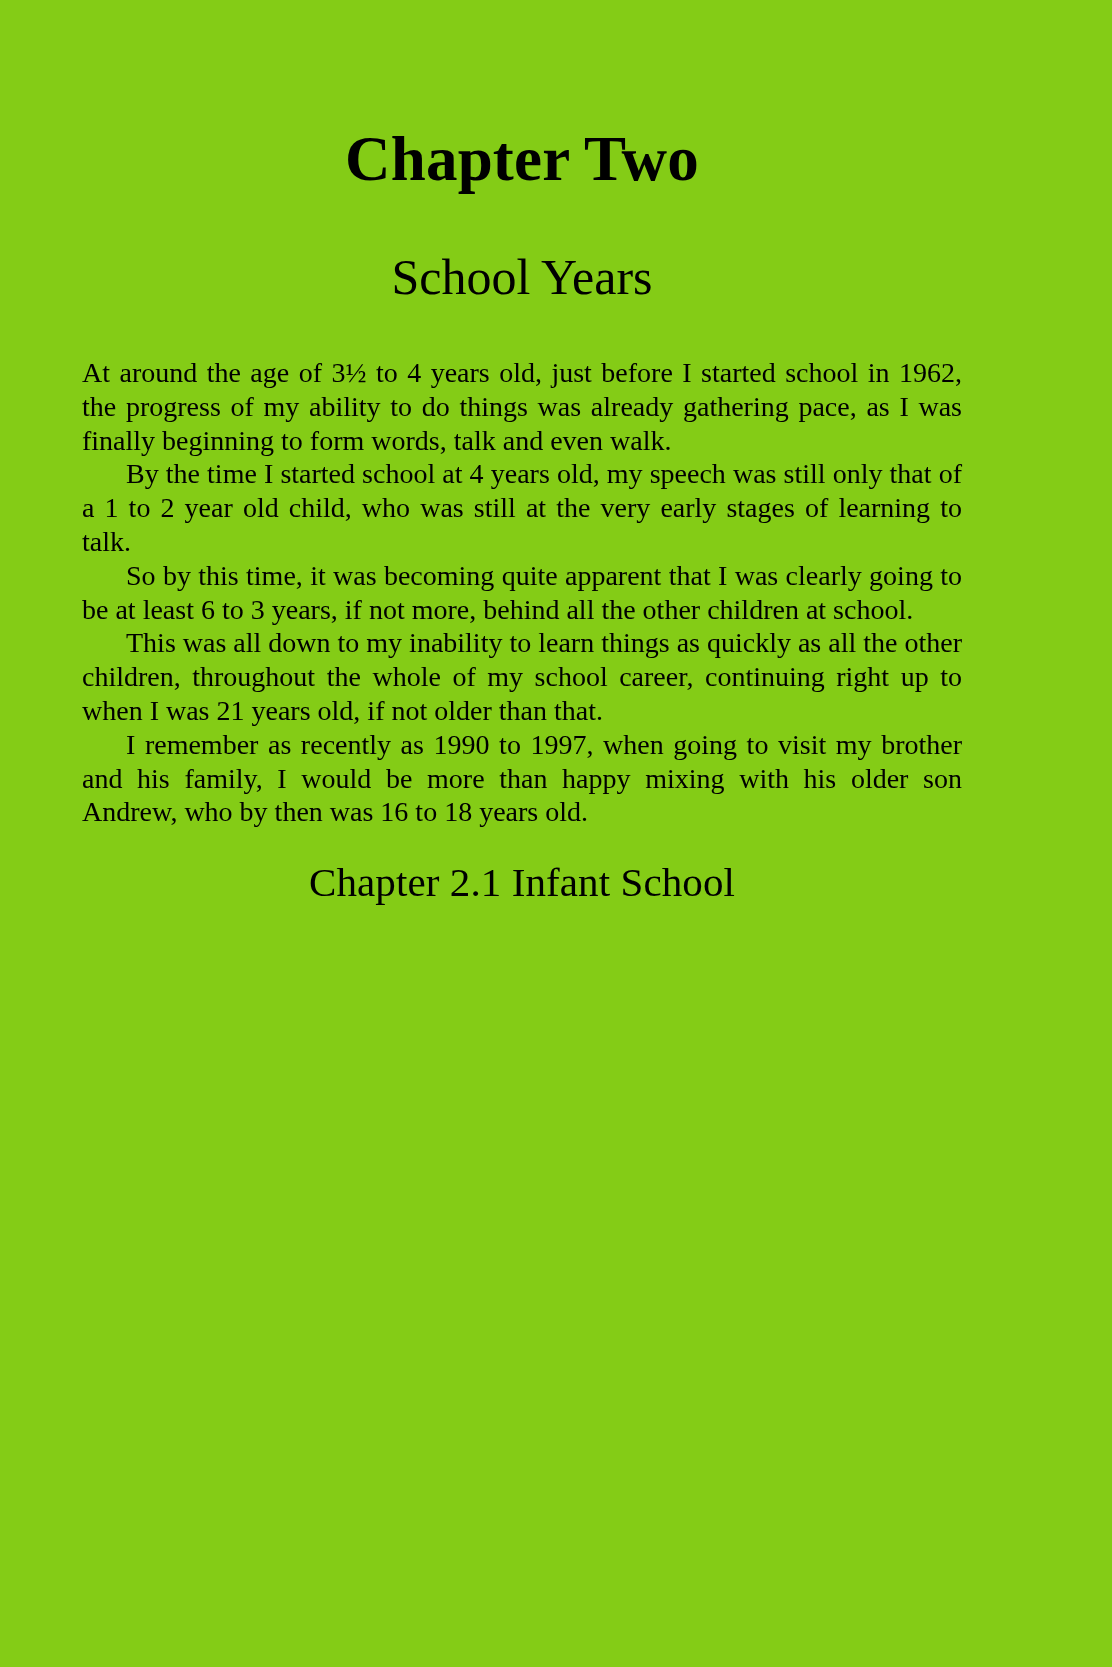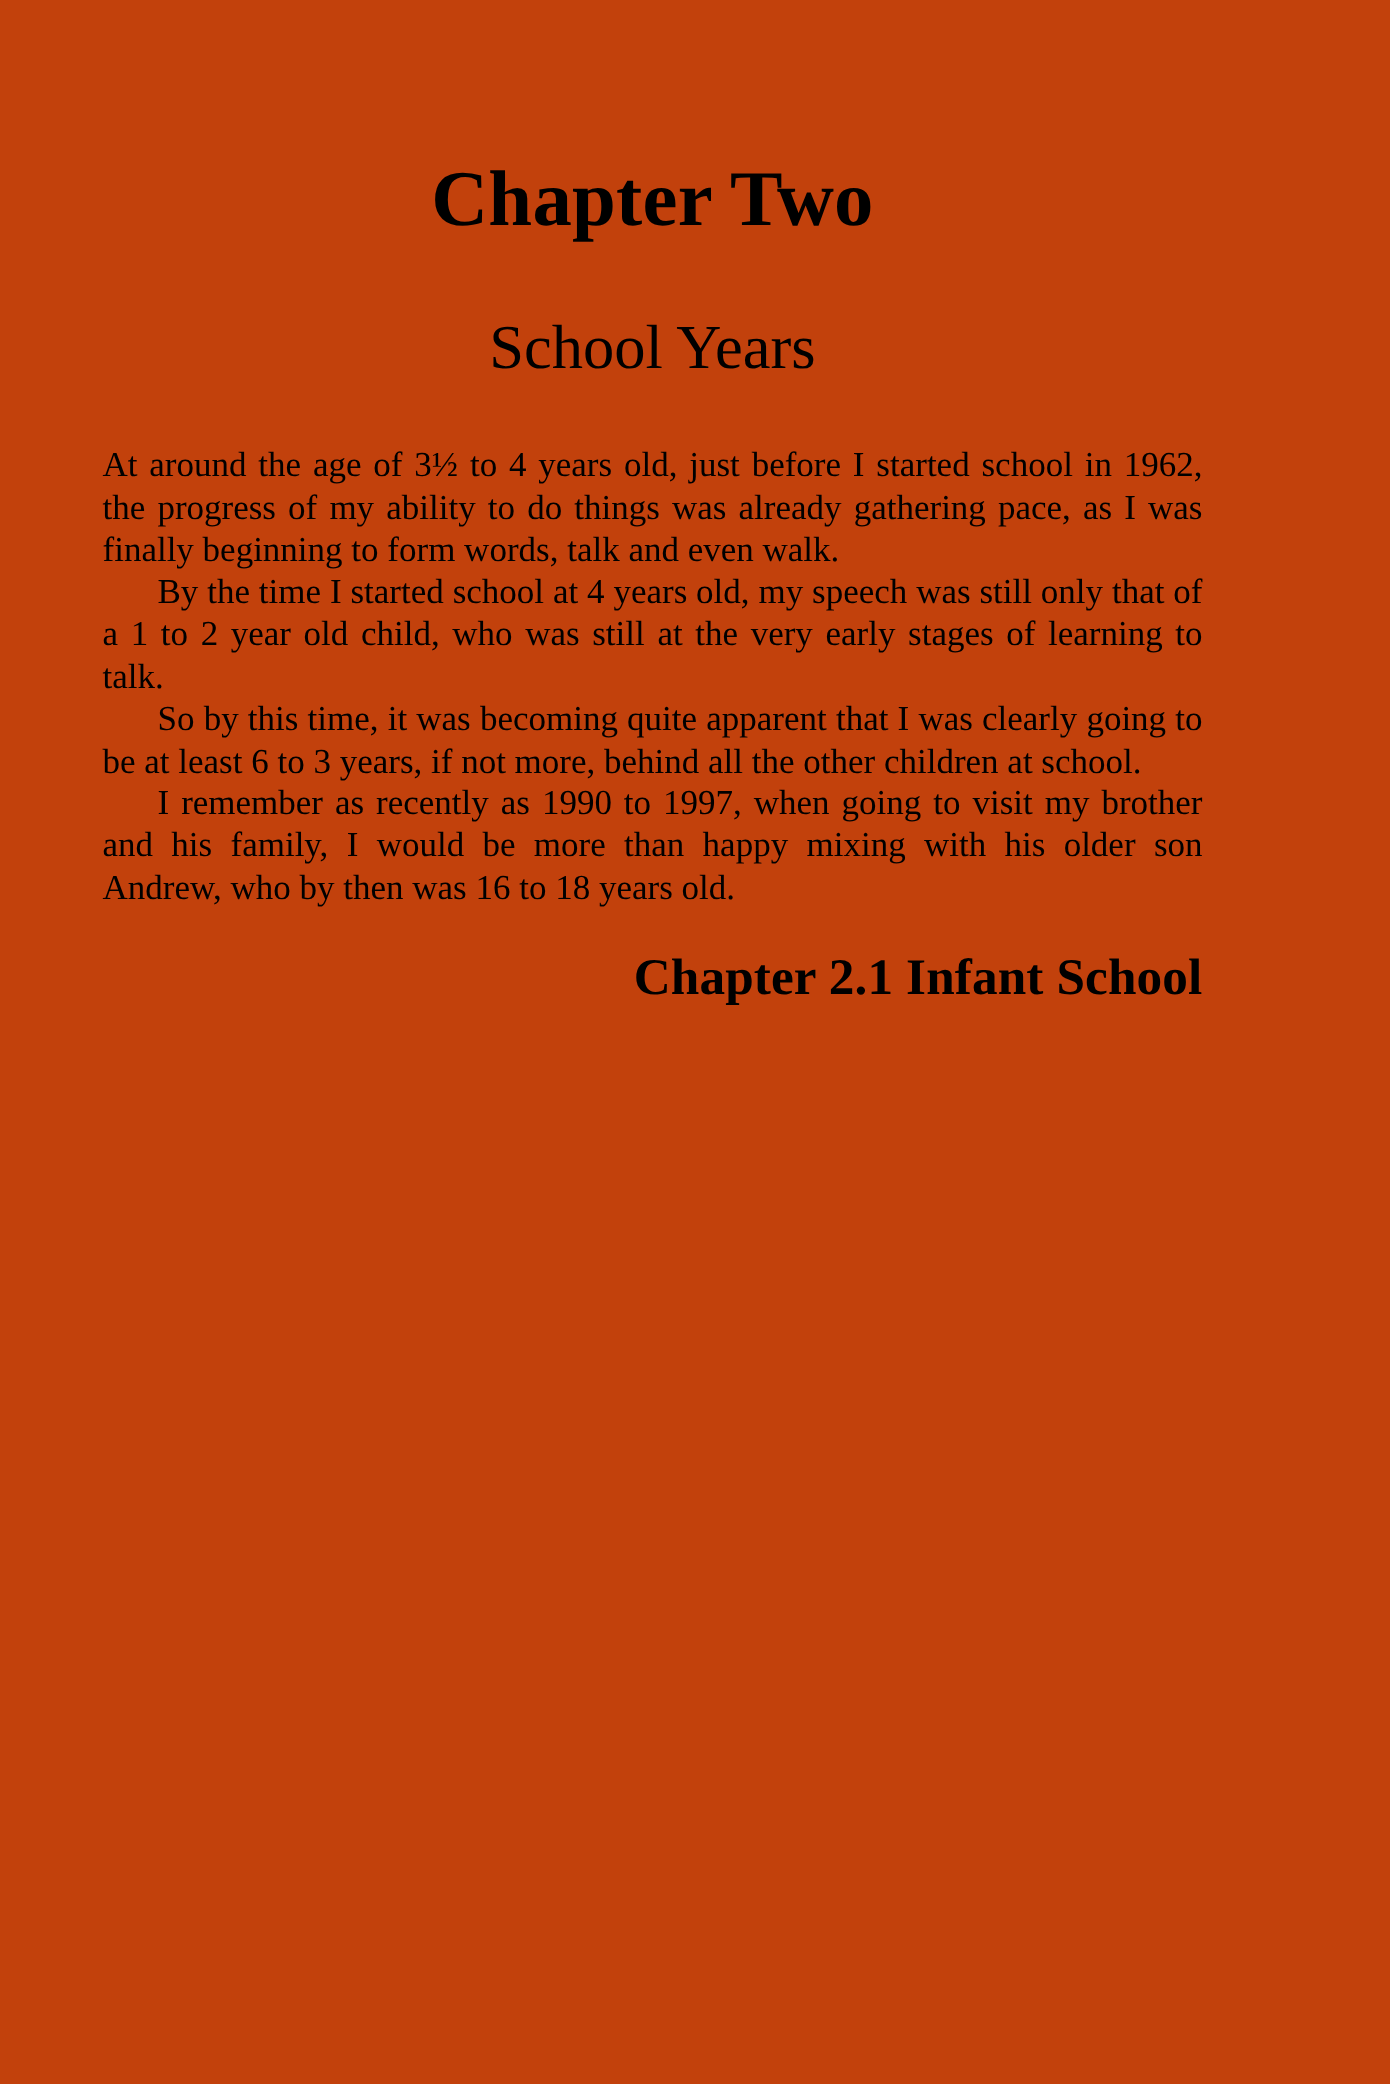--- a/index.html
+++ b/index.html
@@ -16,21 +16,21 @@
     color: #000000;
     -webkit-font-smoothing: antialiased;
   }
 
   .page {
     position: absolute;
     left: 0;
     top: 0;
     width: 1112px;
     height: 1667px;
-    background: #c2410c;
+    background: #84cc16;
     box-sizing: border-box;
   }
 
   .content {
     position: absolute;
     left: 82px;
     top: 0;
     width: 880px;
   }
 
@@ -67,41 +67,42 @@
     hyphens: none;
     -webkit-hyphens: none;
   }
 
   p.para.first {
     text-indent: 0;
   }
 
   .section-heading {
     font-size: 41px;
-    font-weight: bold;
-    text-align: right;
+    font-weight: normal;
+    text-align: center;
     line-height: 1.0;
     margin: 0;
     padding-top: 33px;
     letter-spacing: 0.1px;
   }
 </style>
 </head>
 <body>
 
 <div class="page">
   <div class="content">
 
     <h1 class="chapter-title">Chapter Two</h1>
 
     <h2 class="chapter-subtitle">School Years</h2>
 
     <div class="body-block">
       <p class="para first">At around the age of 3½ to 4 years old, just before I started school in 1962, the progress of my ability to do things was already gathering pace, as I was finally beginning to form words, talk and even walk.</p>
       <p class="para">By the time I started school at 4 years old, my speech was still only that of a 1 to 2 year old child, who was still at the very early stages of learning to talk.</p>
       <p class="para">So by this time, it was becoming quite apparent that I was clearly going to be at least 6 to 3 years, if not more, behind all the other children at school.</p>
+      <p class="para">This was all down to my inability to learn things as quickly as all the other children, throughout the whole of my school career, continuing right up to when I was 21 years old, if not older than that.</p>
       <p class="para">I remember as recently as 1990 to 1997, when going to visit my brother and his family, I would be more than happy mixing with his older son Andrew, who by then was 16 to 18 years old.</p>
     </div>
 
     <h2 class="section-heading">Chapter 2.1 Infant School</h2>
 
   </div>
 </div>
 
 </body></html>

